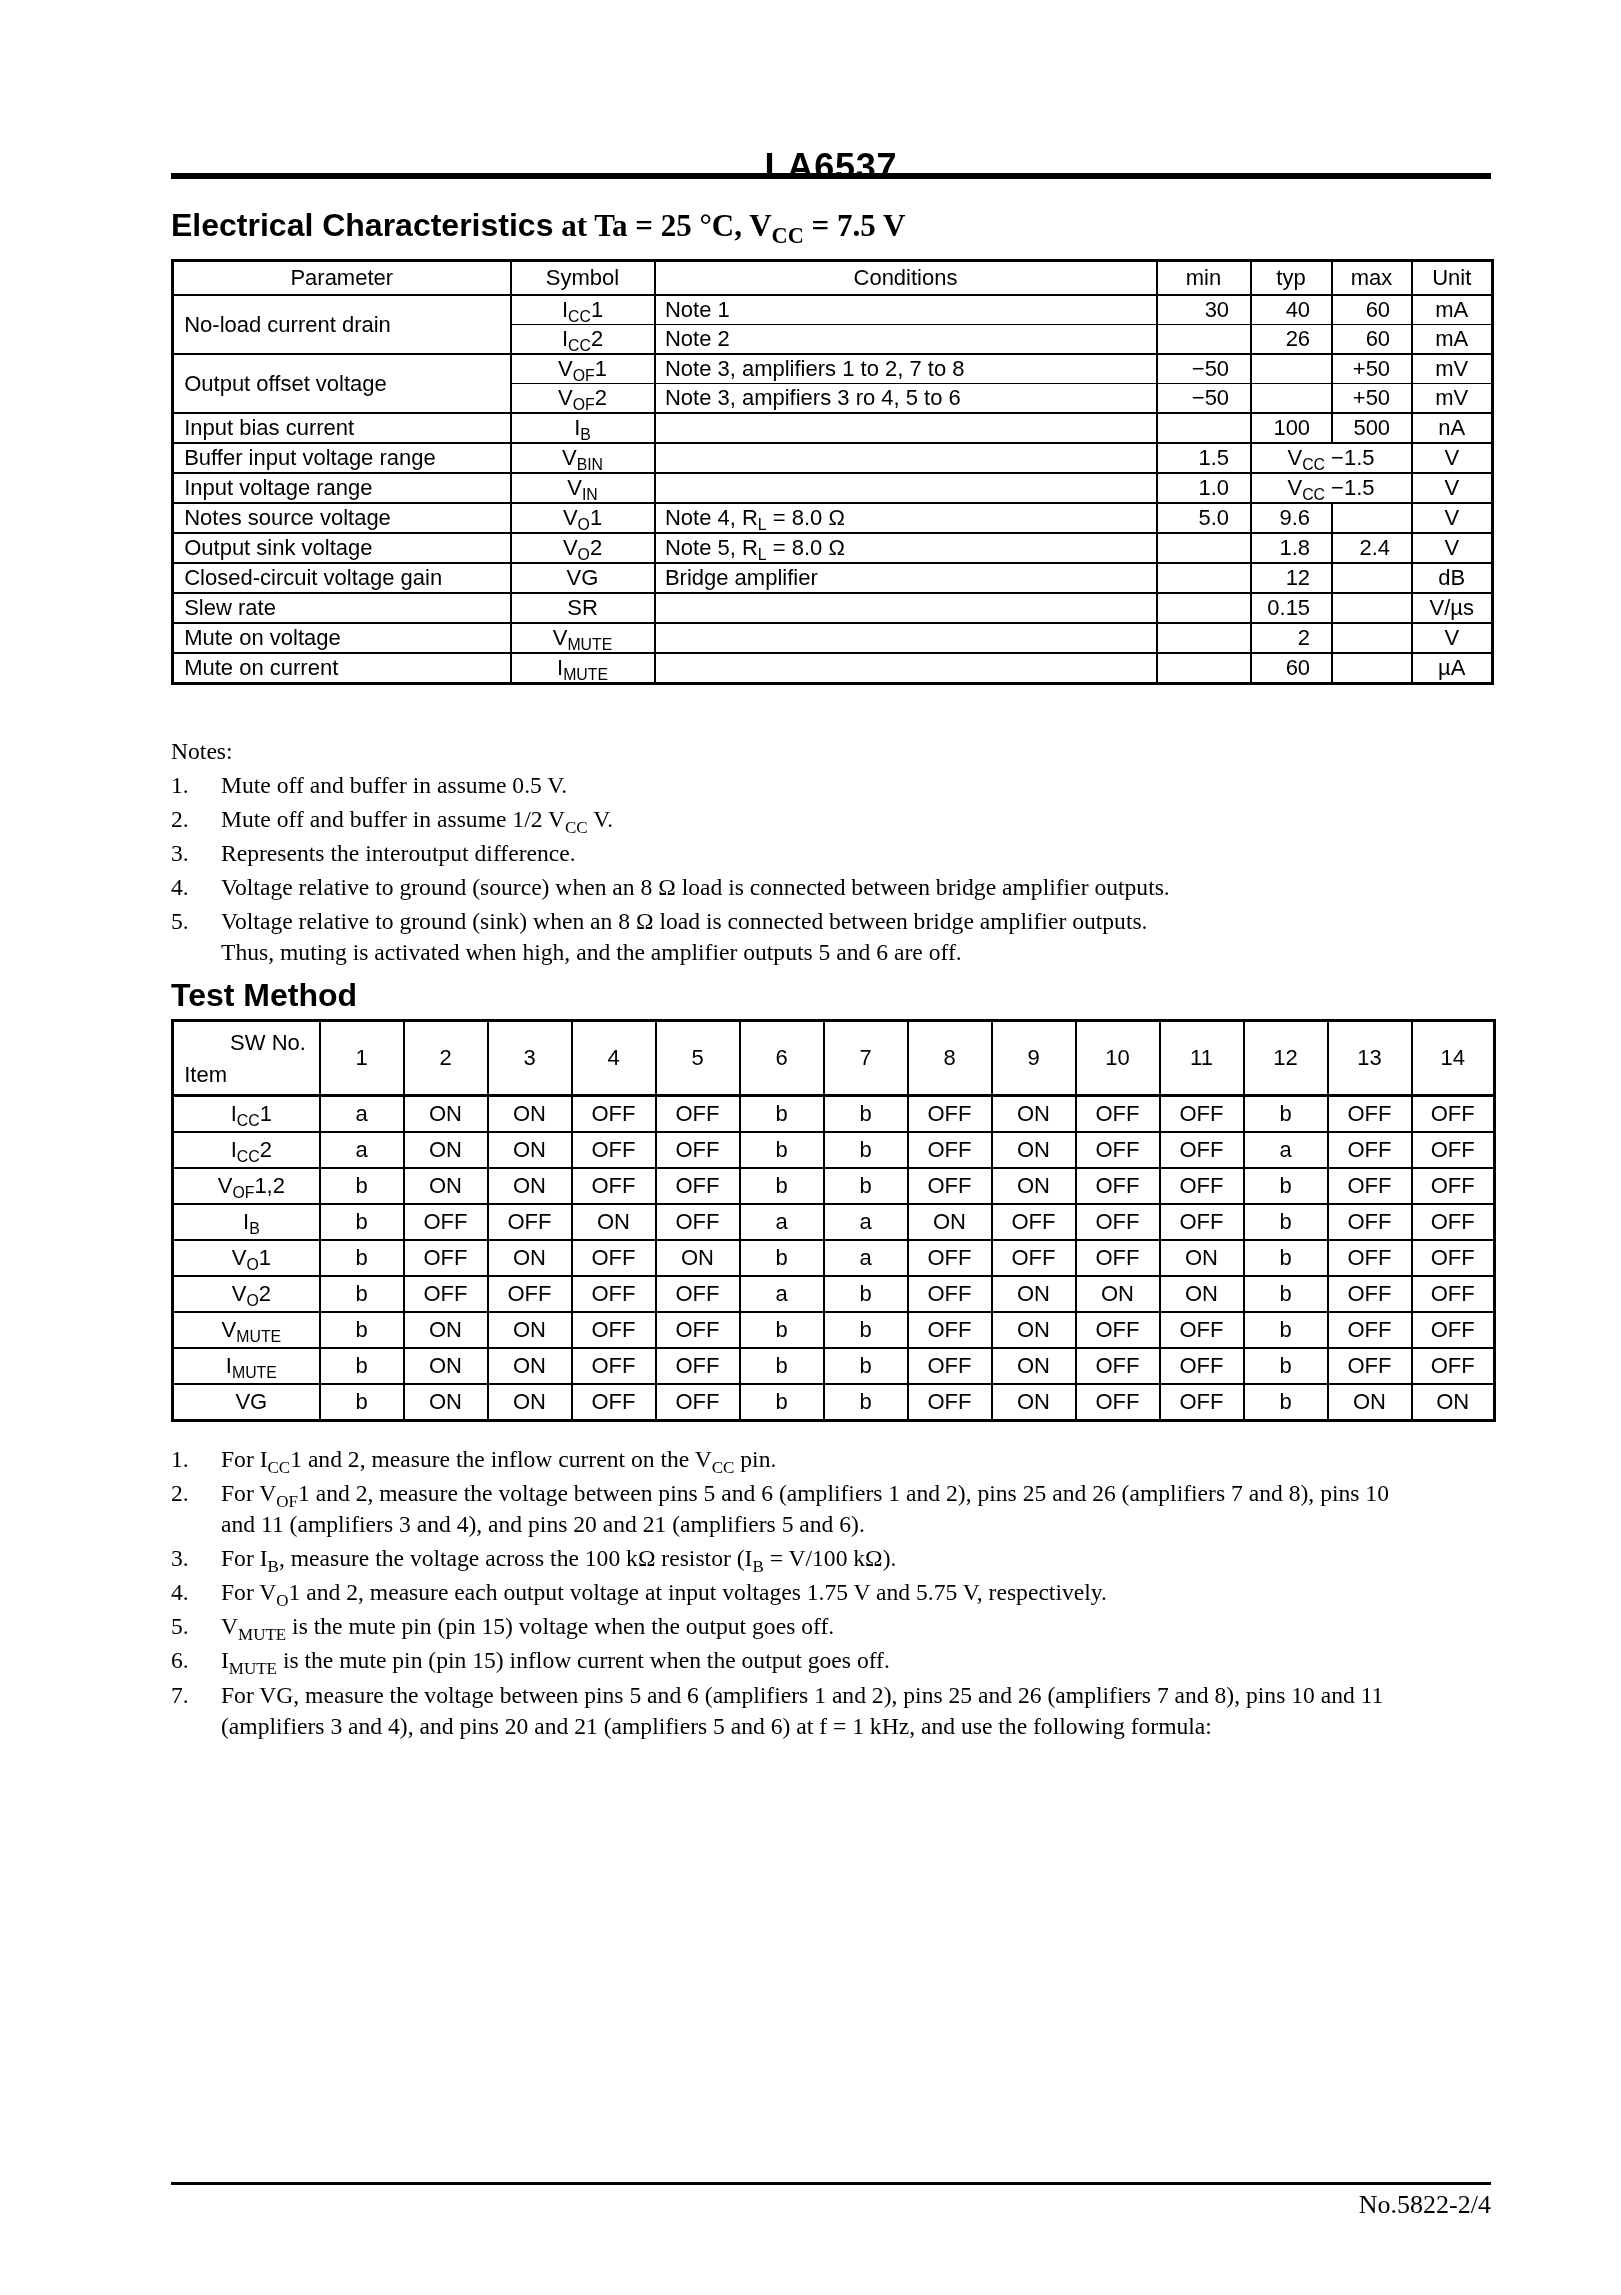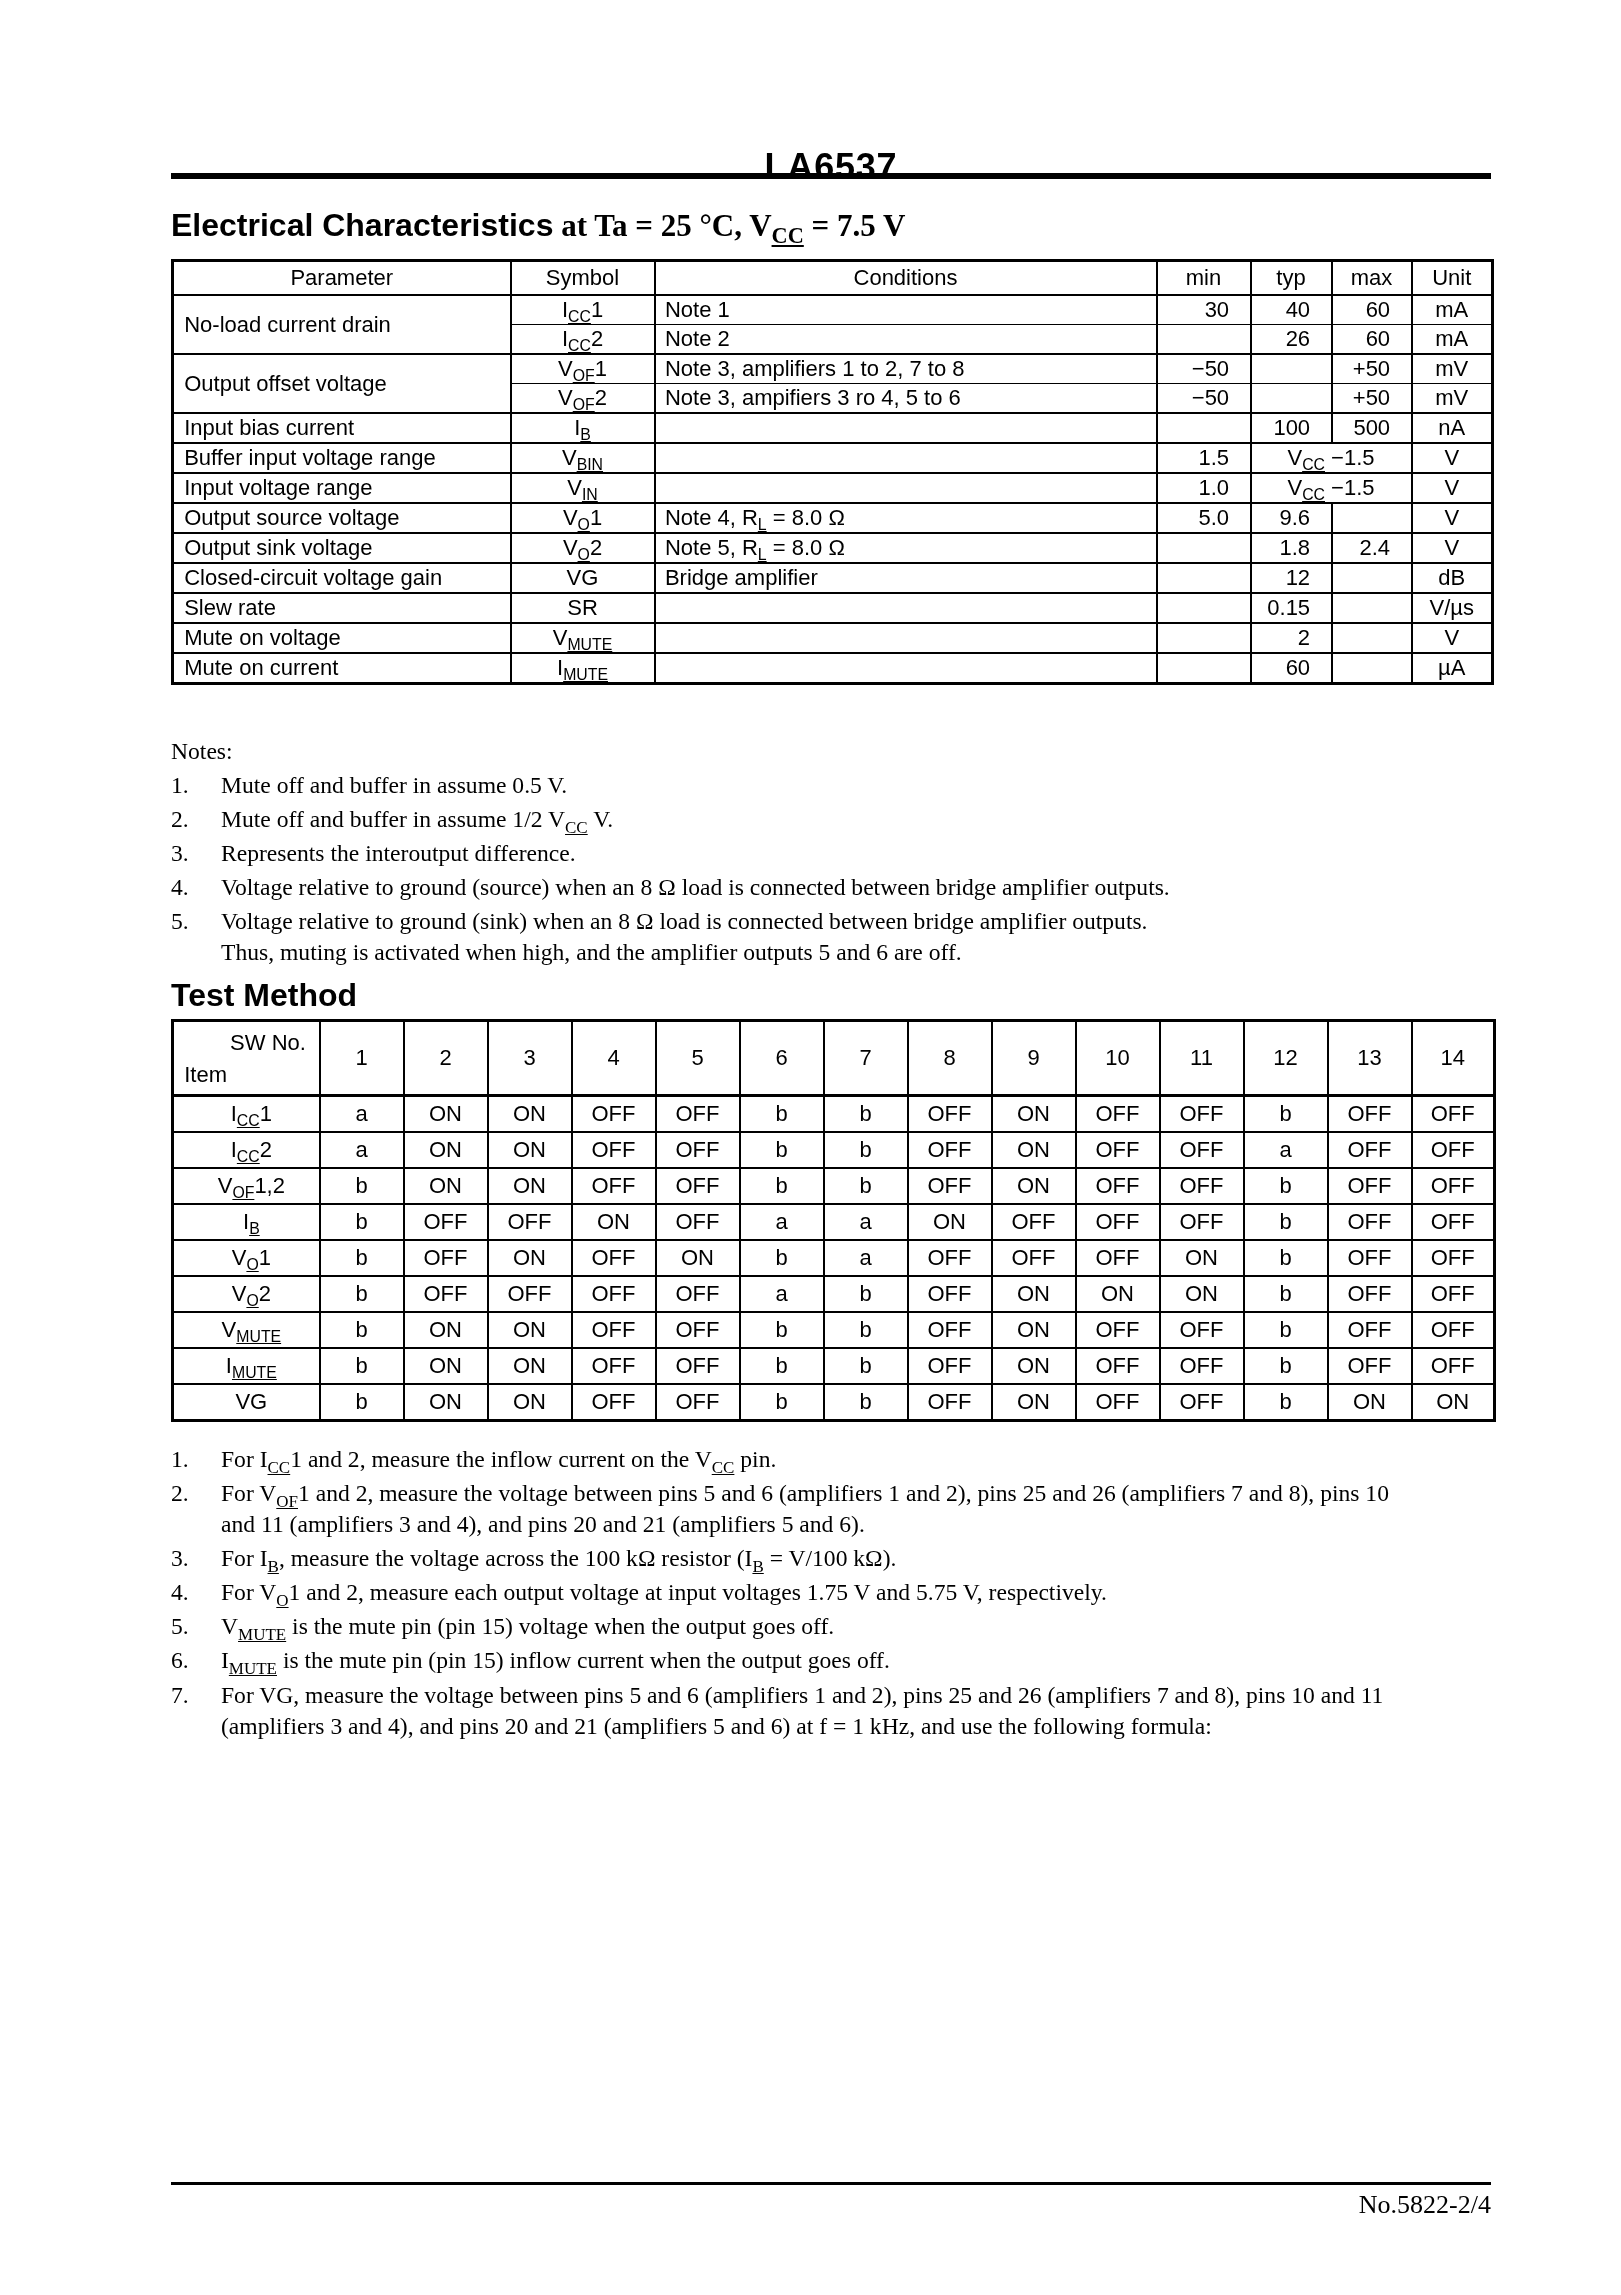--- a/index.html
+++ b/index.html
@@ -3,21 +3,21 @@
 <meta charset="utf-8">
 <style>
   html,body{margin:0;padding:0;}
   body{
     width:1622px;height:2295px;position:relative;overflow:hidden;
     background:#ffffff;color:#000000;
     font-family:"Liberation Sans", sans-serif;
     -webkit-font-smoothing:antialiased;
   }
   .abs{position:absolute;}
-  sub{font-size:0.72em;line-height:0;text-decoration:underline;}
+  sub{font-size:0.72em;line-height:0;}
 
   
   .brand{top:122px;left:171px;width:1320px;text-align:center;
          font-size:36px;font-weight:bold;letter-spacing:0.8px;margin-top:24px;}
   .rule-top{top:173px;left:171px;width:1320px;height:5.5px;background:#000;}
   .ec-heading{top:207px;left:171px;width:1320px;white-space:nowrap;}
   .ec-heading .h-sans{font-size:32px;font-weight:bold;}
   .ec-heading .h-serif{font-family:"Liberation Serif", serif;font-size:31px;font-weight:bold;}
 
   
@@ -154,21 +154,21 @@
       </tr>
       <tr>
         <td class="c-param" rowspan="1">Input voltage range</td>
         <td class="c-sym">V<sub>IN</sub></td>
         <td class="c-cond"></td>
         <td class="c-num">1.0</td>
         <td class="c-span" colspan="2">V<sub>CC</sub> −1.5</td>
         <td class="c-unit">V</td>
       </tr>
       <tr>
-        <td class="c-param" rowspan="1">Output source voltage</td>
+        <td class="c-param" rowspan="1">Notes source voltage</td>
         <td class="c-sym">V<sub>O</sub>1</td>
         <td class="c-cond">Note 4, R<sub>L</sub> = 8.0 Ω</td>
         <td class="c-num">5.0</td>
         <td class="c-num">9.6</td>
         <td class="c-num"></td>
         <td class="c-unit">V</td>
       </tr>
       <tr>
         <td class="c-param" rowspan="1">Output sink voltage</td>
         <td class="c-sym">V<sub>O</sub>2</td>

